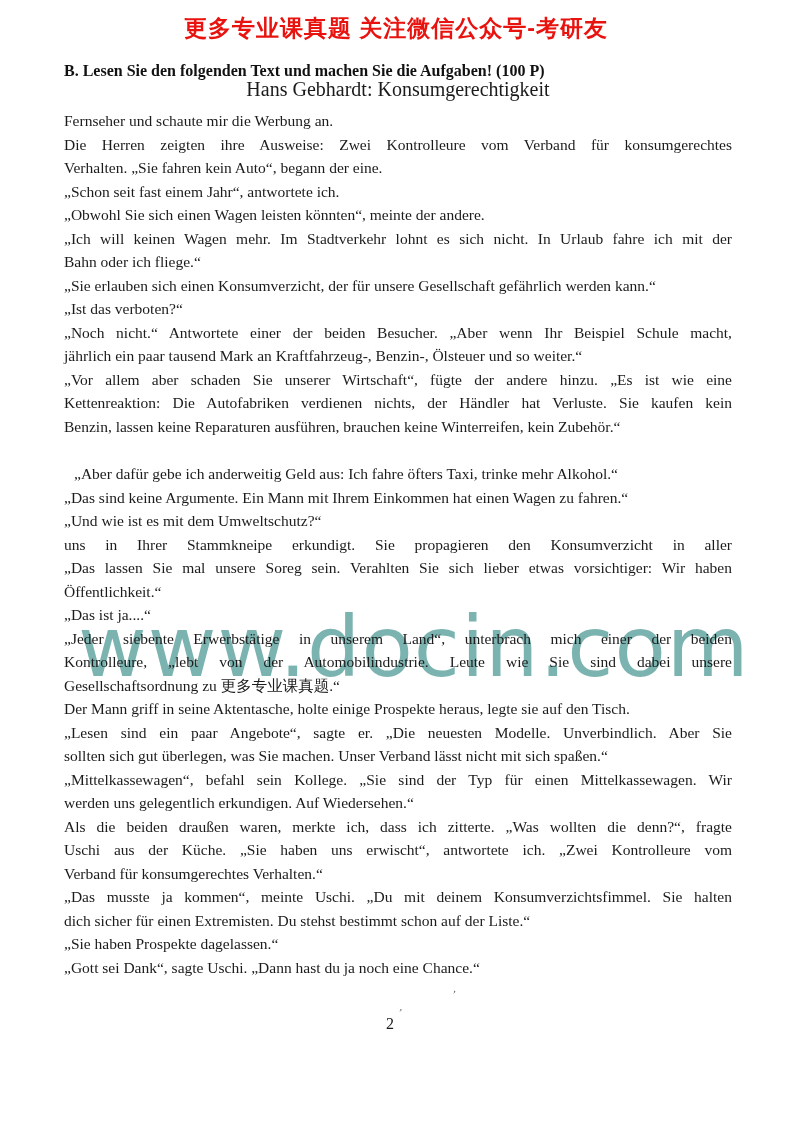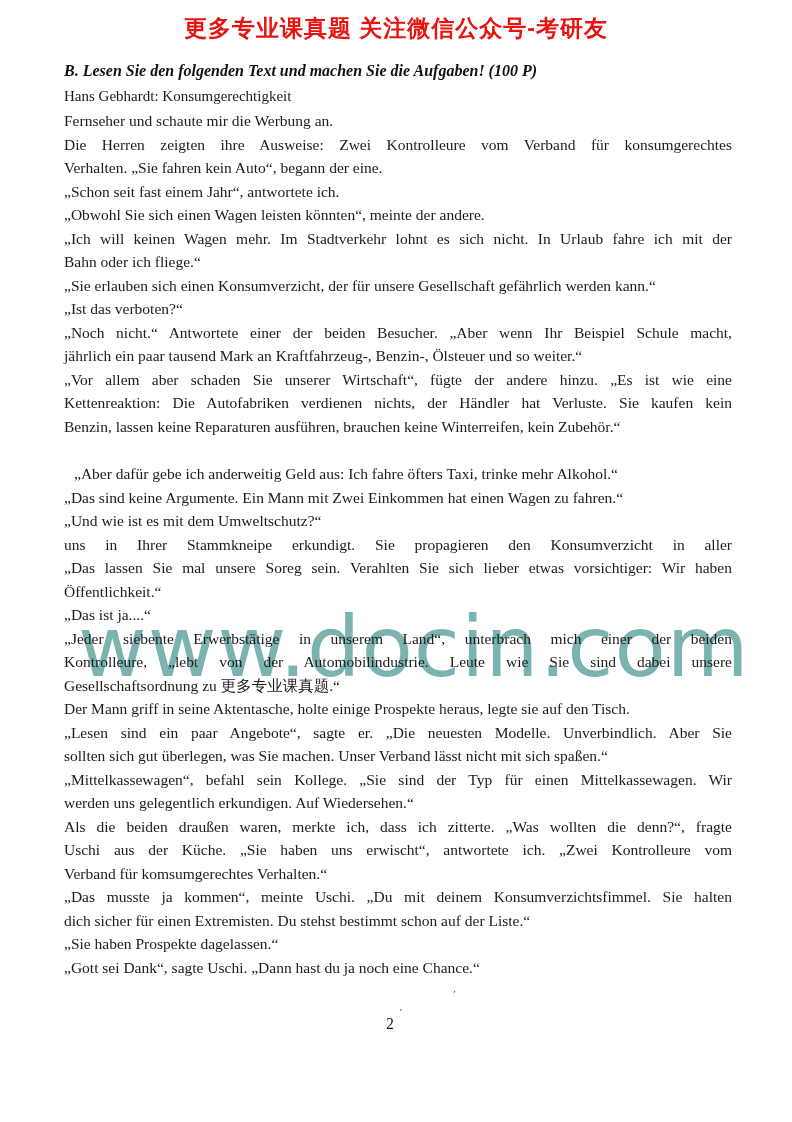--- a/index.html
+++ b/index.html
@@ -28,30 +28,30 @@
   .task-heading {
     position: absolute;
     top: 60px;
     left: 64px;
     width: 668px;
     font-weight: 700;
     font-size: 16px;
     line-height: 22px;
     color: #111;
     white-space: nowrap;
-    font-style: italic;
   }
   .author-line {
     position: absolute;
-    top: 85px;
+    top: 78px;
     left: 64px;
     width: 668px;
-    font-size: 15px;
+    font-size: 20px;
     line-height: 22px;
     white-space: nowrap;
+    text-align: center;
   }
   .text-body {
     position: absolute;
     top: 109px;
     left: 64px;
     width: 668px;
     font-size: 15.5px;
     z-index: 2;
   }
   .text-body .line {
@@ -127,37 +127,37 @@
       <div class="line j">„Ich will keinen Wagen mehr. Im Stadtverkehr lohnt es sich nicht. In Urlaub fahre ich mit der</div>
       <div class="line">Bahn oder ich fliege.“</div>
       <div class="line">„Sie erlauben sich einen Konsumverzicht, der für unsere Gesellschaft gefährlich werden kann.“</div>
       <div class="line">„Ist das verboten?“</div>
       <div class="line j">„Noch nicht.“ Antwortete einer der beiden Besucher. „Aber wenn Ihr Beispiel Schule macht,</div>
       <div class="line">jährlich ein paar tausend Mark an Kraftfahrzeug-, Benzin-, Ölsteuer und so weiter.“</div>
       <div class="line j">„Vor allem aber schaden Sie unserer Wirtschaft“, fügte der andere hinzu. „Es ist wie eine</div>
       <div class="line j">Kettenreaktion: Die Autofabriken verdienen nichts, der Händler hat Verluste. Sie kaufen kein</div>
       <div class="line">Benzin, lassen keine Reparaturen ausführen, brauchen keine Winterreifen, kein Zubehör.“</div>
       <div class="line" style="padding-left: 10px; margin-top: 24px;">„Aber dafür gebe ich anderweitig Geld aus: Ich fahre öfters Taxi, trinke mehr Alkohol.“</div>
-      <div class="line">„Das sind keine Argumente. Ein Mann mit Zwei Einkommen hat einen Wagen zu fahren.“</div>
+      <div class="line">„Das sind keine Argumente. Ein Mann mit Ihrem Einkommen hat einen Wagen zu fahren.“</div>
       <div class="line">„Und wie ist es mit dem Umweltschutz?“</div>
       <div class="line j">uns in Ihrer Stammkneipe erkundigt. Sie propagieren den Konsumverzicht in aller</div>
       <div class="line j">„Das lassen Sie mal unsere Soreg sein. Verahlten Sie sich lieber etwas vorsichtiger: Wir haben</div>
       <div class="line">Öffentlichkeit.“</div>
       <div class="line">„Das ist ja....“</div>
       <div class="line j">„Jeder siebente Erwerbstätige in unserem Land“, unterbrach mich einer der beiden</div>
       <div class="line j">Kontrolleure, „lebt von der Automobilindustrie. Leute wie Sie sind dabei unsere</div>
       <div class="line">Gesellschaftsordnung zu 更多专业课真题.“</div>
       <div class="line">Der Mann griff in seine Aktentasche, holte einige Prospekte heraus, legte sie auf den Tisch.</div>
       <div class="line j">„Lesen sind ein paar Angebote“, sagte er. „Die neuesten Modelle. Unverbindlich. Aber Sie</div>
       <div class="line">sollten sich gut überlegen, was Sie machen. Unser Verband lässt nicht mit sich spaßen.“</div>
       <div class="line j">„Mittelkassewagen“, befahl sein Kollege. „Sie sind der Typ für einen Mittelkassewagen. Wir</div>
       <div class="line">werden uns gelegentlich erkundigen. Auf Wiedersehen.“</div>
       <div class="line j">Als die beiden draußen waren, merkte ich, dass ich zitterte. „Was wollten die denn?“, fragte</div>
       <div class="line j">Uschi aus der Küche. „Sie haben uns erwischt“, antwortete ich. „Zwei Kontrolleure vom</div>
-      <div class="line">Verband für komsumgerechtes Verhalten.“</div>
+      <div class="line">Verband für konsumgerechtes Verhalten.“</div>
       <div class="line j">„Das musste ja kommen“, meinte Uschi. „Du mit deinem Konsumverzichtsfimmel. Sie halten</div>
       <div class="line">dich sicher für einen Extremisten. Du stehst bestimmt schon auf der Liste.“</div>
       <div class="line">„Sie haben Prospekte dagelassen.“</div>
       <div class="line">„Gott sei Dank“, sagte Uschi. „Dann hast du ja noch eine Chance.“</div>
     </div>
 
   <div class="page-number">2</div>
 
   <span class="speck s1">’</span>
   <span class="speck s2">’</span>

